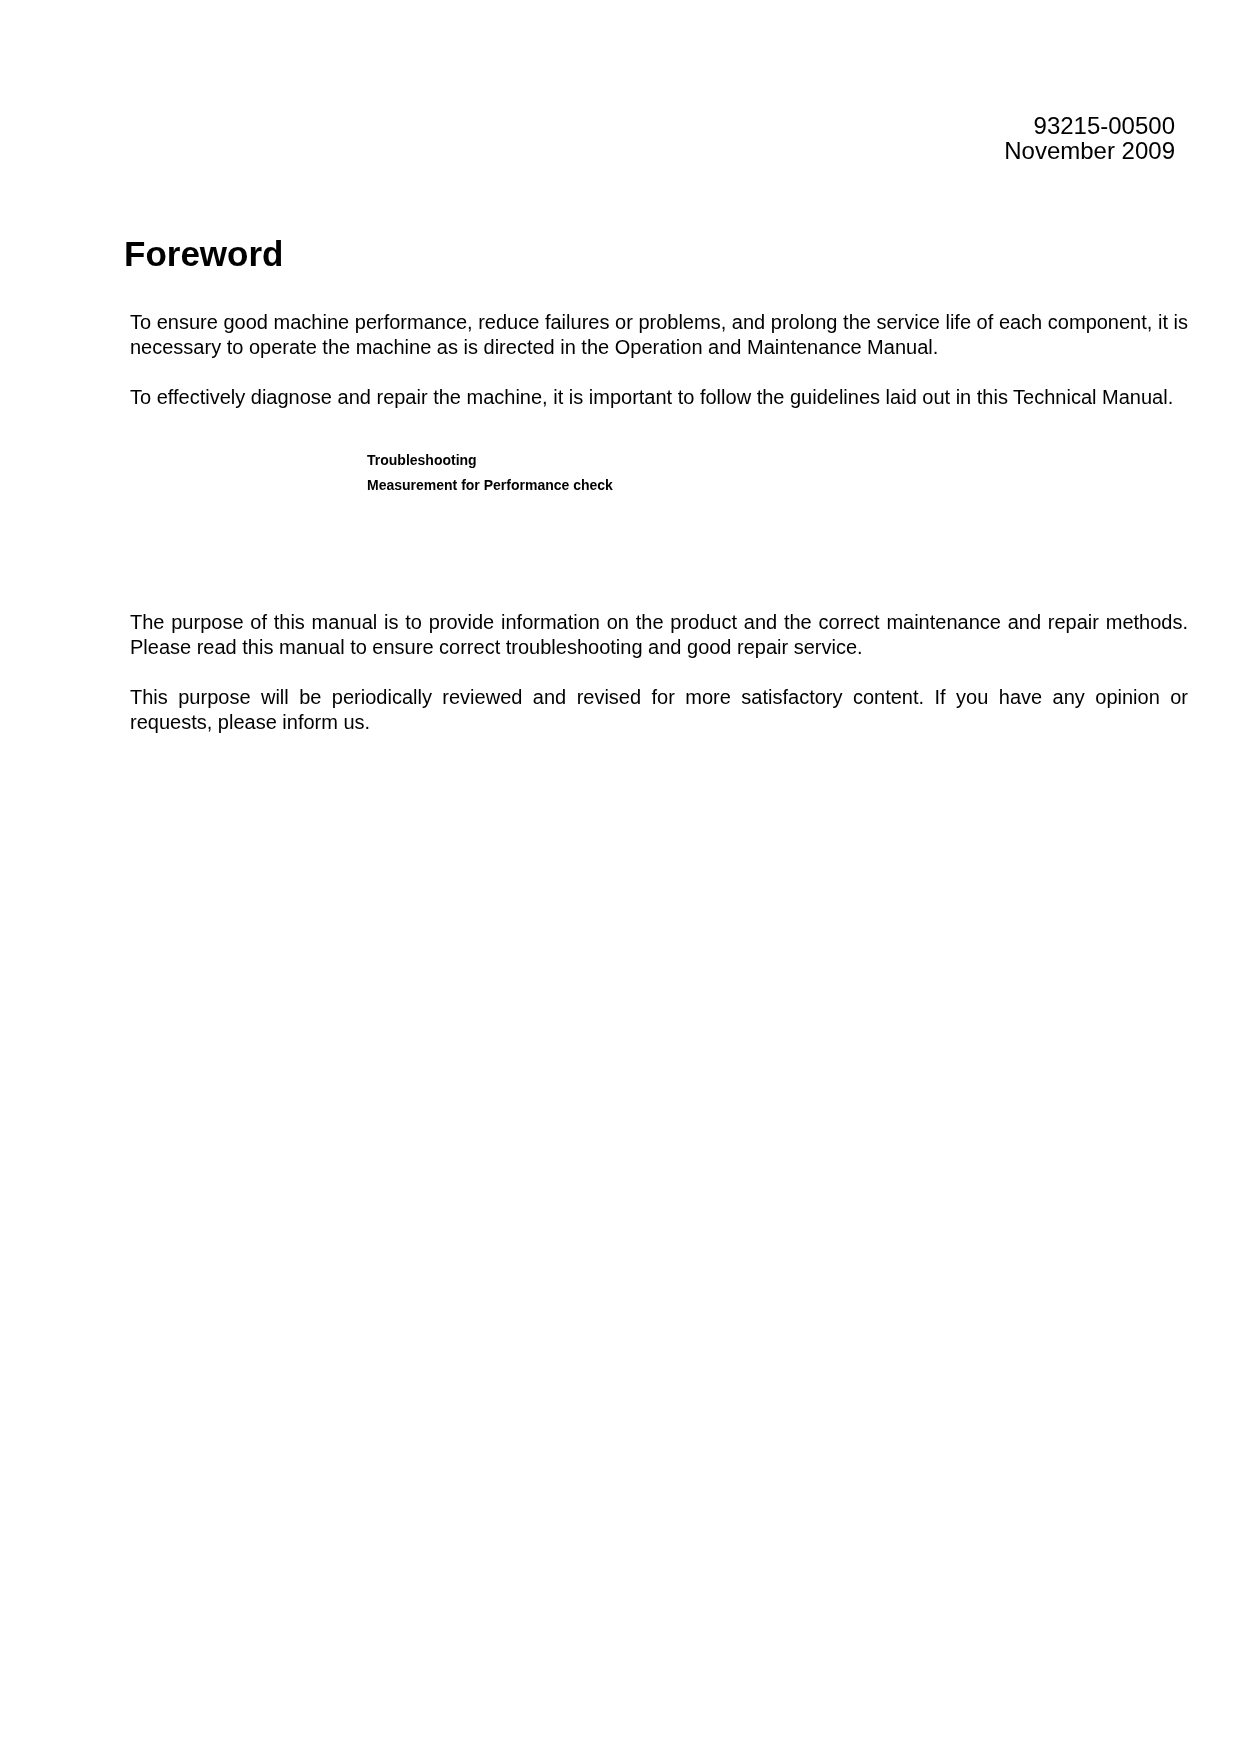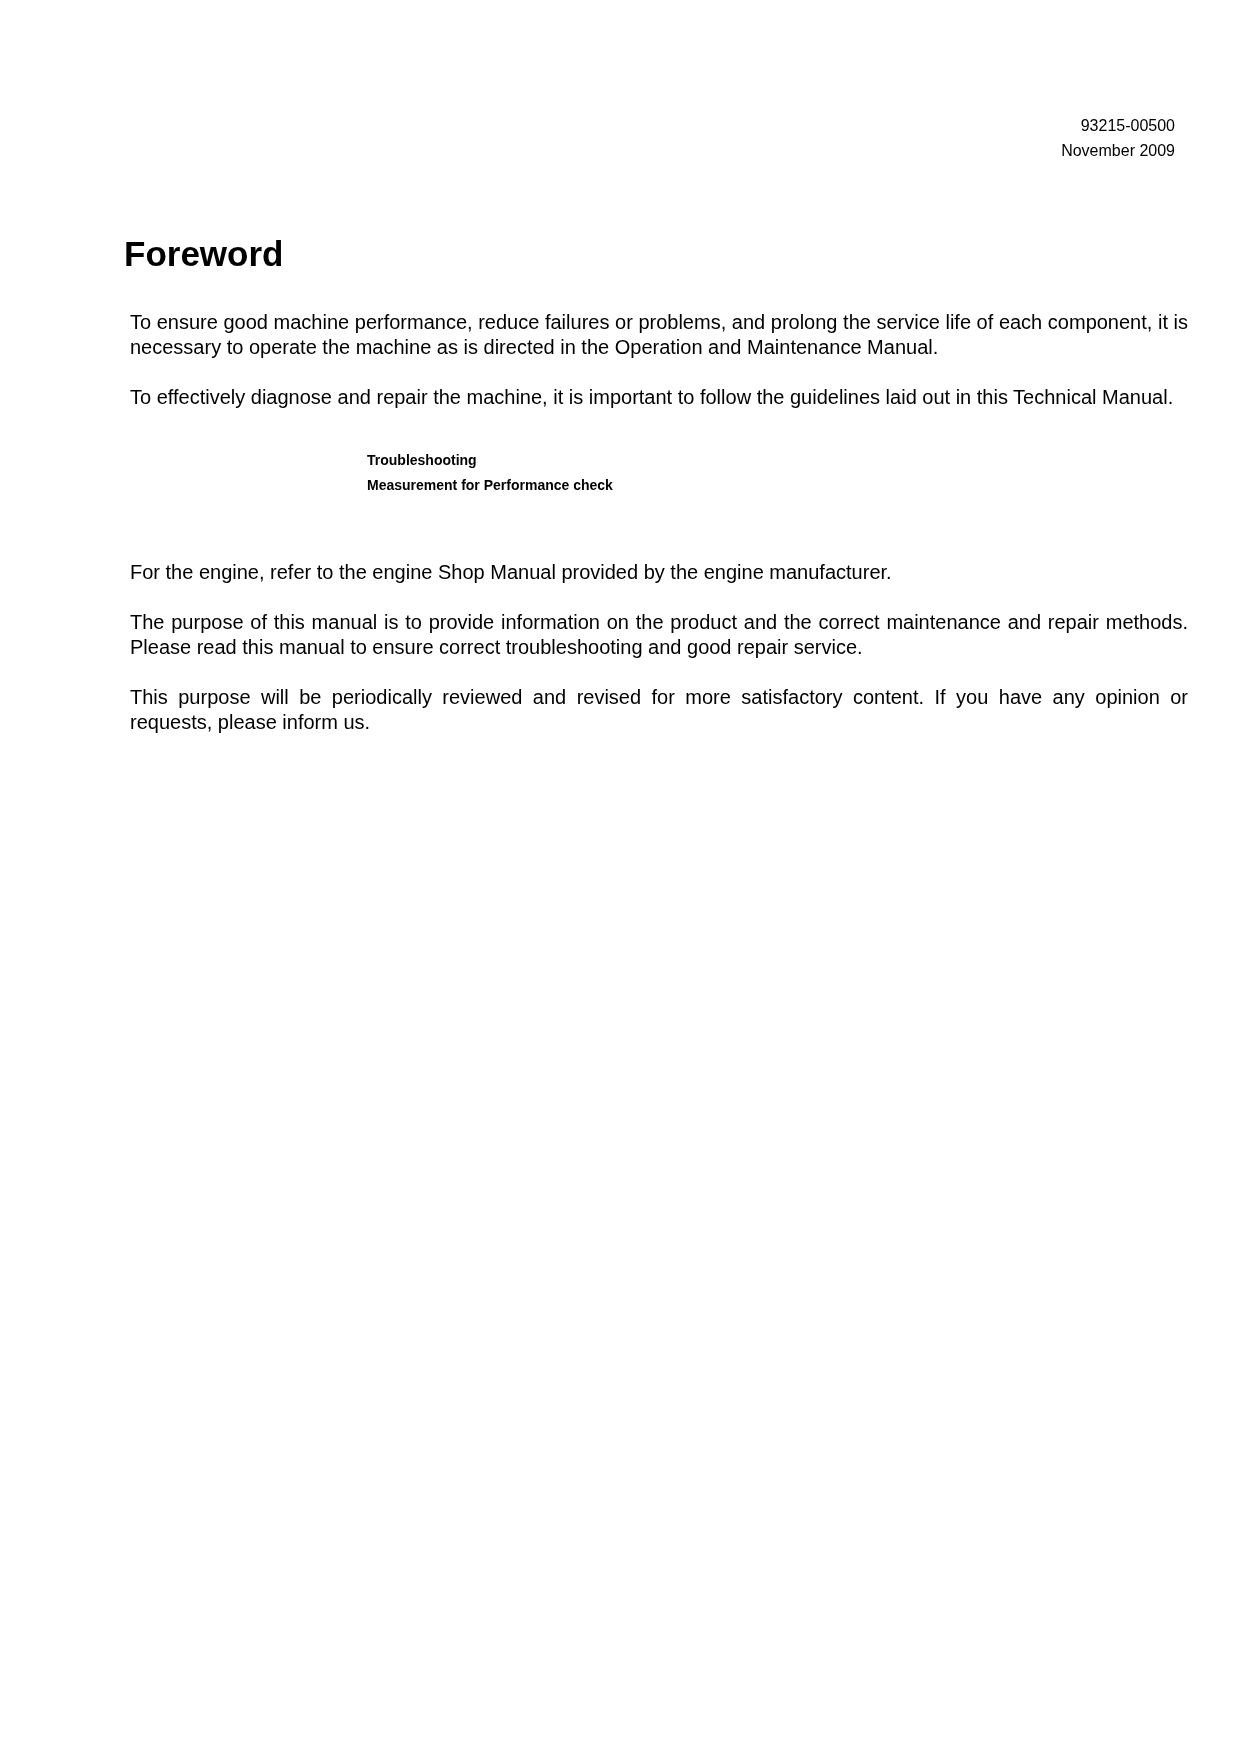--- a/index.html
+++ b/index.html
@@ -1,18 +1,18 @@
 <!DOCTYPE html>
 <html><head>
   <meta charset="utf-8">
   <style>
     html, body { margin: 0; padding: 0; background: #ffffff; }
     body { width: 1240px; height: 1755px; position: relative; font-family: "Liberation Sans", sans-serif; color: #000; }
     .page { position: absolute; left: 0; top: 0; width: 1240px; height: 1755px; }
-    .docinfo { position: absolute; right: 65px; top: 113px; text-align: right; font-size: 16px; line-height: 25px; margin-left: 41px; }
+    .docinfo { position: absolute; right: 65px; top: 113px; text-align: right; font-size: 24px; line-height: 25px; margin-left: 41px; }
     .title { position: absolute; left: 118px; top: 226px; font-size: 35px; font-weight: bold; margin: 6px; line-height: 44px; }
     .body-text { position: absolute; left: 118px; width: 1058px; font-size: 20px; line-height: 25px; margin: 12px; text-align: justify; }
     .p1 { top: 298px; }
     .p2 { top: 373px; }
     .list { position: absolute; left: 367px; top: 448px; font-size: 14px; line-height: 25px; font-weight: bold; }
     .p3 { top: 548px; }
     .p4 { top: 598px; }
     .p5 { top: 673px; }
   </style>
 </head>
@@ -27,16 +27,15 @@
   <h1 class="title">Foreword</h1>
 
   <p class="body-text p1">To ensure good machine performance, reduce failures or problems, and prolong the service life of each component, it is necessary to operate the machine as is directed in the Operation and Maintenance Manual.</p>
   <p class="body-text p2">To effectively diagnose and repair the machine, it is important to follow the guidelines laid out in this Technical Manual.</p>
 
   <div class="list">
     <div>Troubleshooting</div>
     <div>Measurement for Performance check</div>
   </div>
 
-  <p class="body-text p3">For the engine, refer to the engine Shop Manual provided by the engine manufacturer.</p>
   <p class="body-text p4">The purpose of this manual is to provide information on the product and the correct maintenance and repair methods. Please read this manual to ensure correct troubleshooting and good repair service.</p>
   <p class="body-text p5">This purpose will be periodically reviewed and revised for more satisfactory content. If you have any opinion or requests, please inform us.</p>
 </div>
 
 </body></html>

